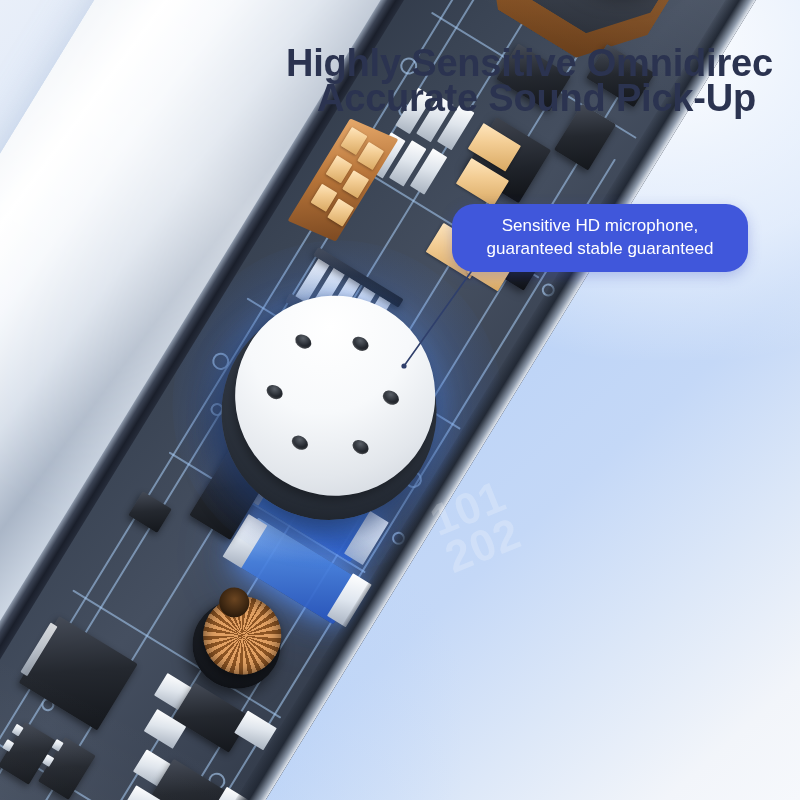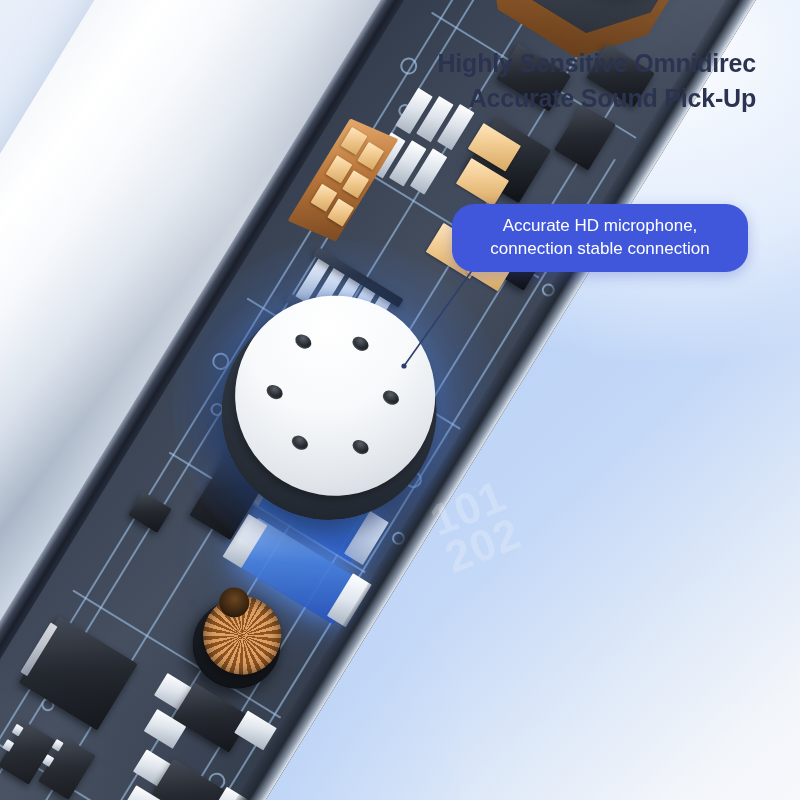--- a/index.html
+++ b/index.html
@@ -193,21 +193,21 @@
 
   
   .leader{position:absolute;left:0;top:0;width:800px;height:800px;pointer-events:none;}
 
   
   .headline{
     position:absolute;right:44px;top:46px;width:470px;
     text-align:right;
     color:#2b3350;
     font-weight:bold;
-    font-size:25px;
+    font-size:38px;
     line-height:35px;
     letter-spacing:-0.2px;
   }
   .headline div{white-space:nowrap;}
 
   
   .badge{
     position:absolute;left:452px;top:204px;width:296px;
     box-sizing:border-box;
     padding:10px 14px 12px;
@@ -373,17 +373,17 @@
     <line x1="478" y1="262" x2="404" y2="366" stroke="#2f3f6b" stroke-width="1.6" stroke-linecap="round"></line>
     <circle cx="404" cy="366" r="2.6" fill="#2f3f6b"></circle>
   </svg>
 
   <div class="headline">
     <div>Highly Sensitive Omnidirec</div>
     <div>Accurate Sound Pick-Up</div>
   </div>
 
   <div class="badge">
-    <div>Accurate HD microphone,</div>
-    <div>connection stable connection</div>
+    <div>Sensitive HD microphone,</div>
+    <div>guaranteed stable guaranteed</div>
   </div>
 
 </div>
 
 </body></html>

